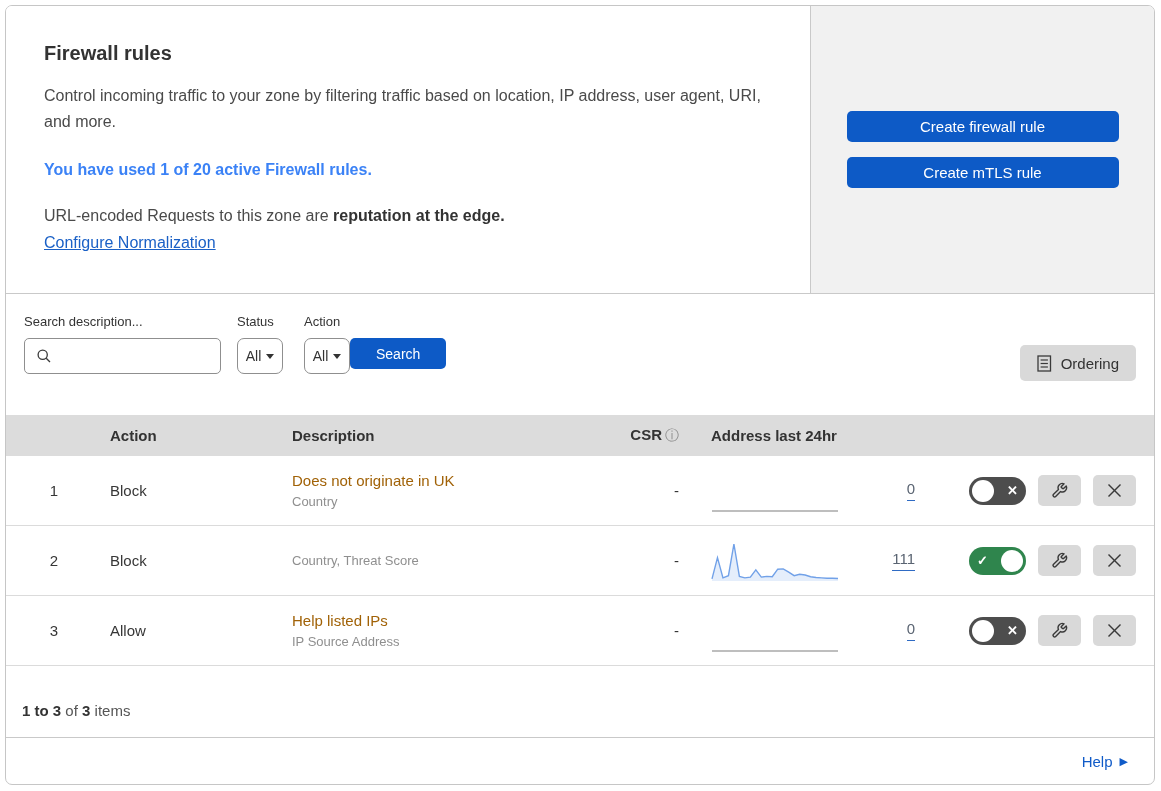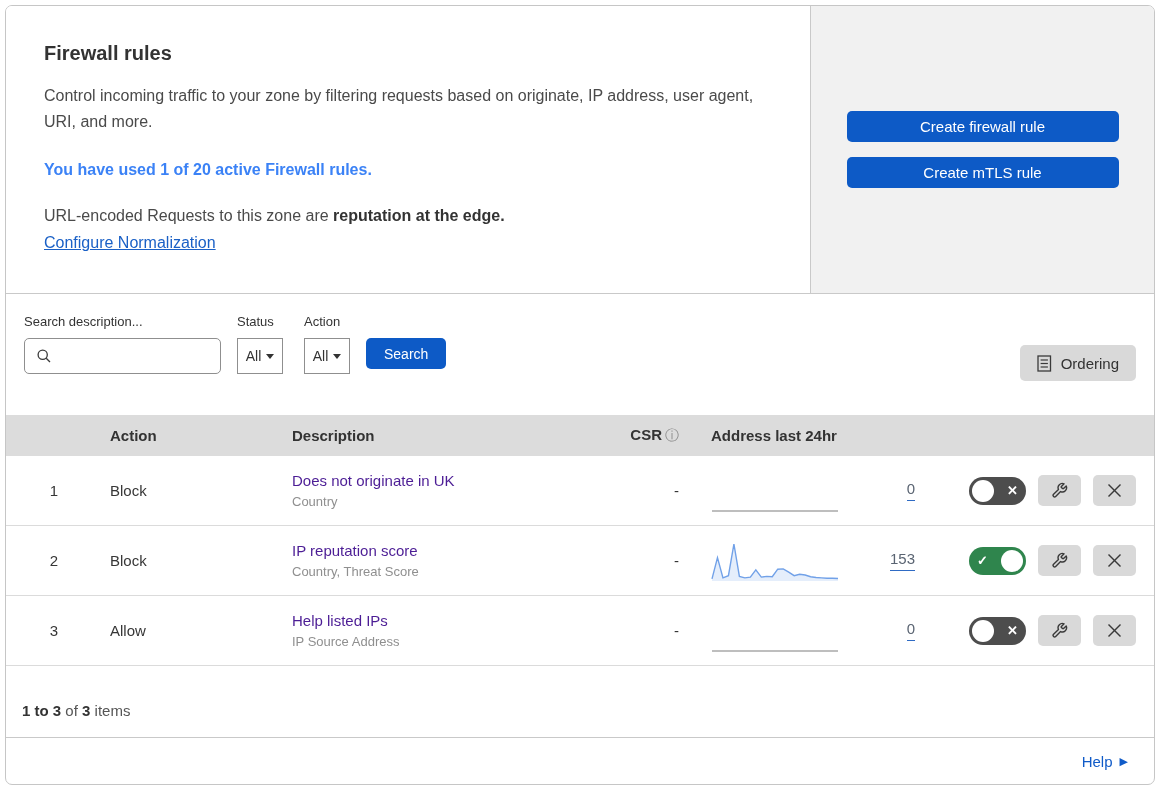--- a/index.html
+++ b/index.html
@@ -37,28 +37,28 @@
   .filter-section { position:relative; height:121px; padding:20px 24px 0 18px; background:#fff; }
   .filter-groups { display:flex; align-items:flex-start; }
   .fgroup { display:flex; flex-direction:column; }
   .fgroup label { font-size:13px; color:#333; margin-bottom:9px; }
   .search-box {
     width:197px; height:36px; border:1px solid #8f8f8f; border-radius:5px;
     display:flex; align-items:center; padding-left:11px; background:#fff;
   }
   .search-box input { border:none; outline:none; flex:1; font-size:14px; background:transparent; }
   .select-box {
-    width:46px; height:36px; border:1px solid #8f8f8f; border-radius:0;
+    width:46px; height:36px; border:1px solid #8f8f8f; border-radius:7px;
     display:flex; align-items:center; justify-content:center; gap:5px;
     font-size:14px; color:#333; background:#fff; cursor:pointer;
   }
   .caret { width:0; height:0; border-left:4px solid transparent; border-right:4px solid transparent; border-top:5px solid #333; }
   .gap16 { width:16px; } .gap21 { width:21px; }
   .btn-search {
-    margin-left:16px; margin-top:24px; height:31px; padding:0 18px;
+    margin-left:0; margin-top:24px; height:31px; padding:0 26px;
     background:#0d5ac6; color:#fff; border:none; border-radius:5px; font-size:14px;
     font-family:"Liberation Sans", sans-serif; cursor:pointer; align-self:flex-start;
   }
   .btn-ordering {
     position:absolute; right:18px; top:51px; height:36px; padding:0 17px;
     background:#d9d9d9; border:none; border-radius:5px;
     display:flex; align-items:center; gap:9px; font-size:15px; color:#333;
     font-family:"Liberation Sans", sans-serif; cursor:pointer;
   }
   
@@ -67,21 +67,21 @@
     grid-template-columns:96px 190px 325px 74px 250px 1fr;
     align-items:center;
   }
   .thead { height:41px; background:#dcdcdc; font-size:15px; font-weight:700; color:#333; }
   .col-num { text-align:center; }
   .col-action { padding-left:8px; }
   .col-csr { text-align:right; padding-right:12px; }
   .col-csr .info { color:#8a8a8a; font-weight:400; font-size:14px; margin-left:3px; }
   .col-activity { padding-left:20px; }
   .row { height:70px; border-bottom:1px solid #dbdbdb; background:#fff; font-size:15px; }
-  .desc-title { font-size:15px; color:#4c1d95; margin-bottom:5px; }
+  .desc-title { font-size:15px; color:#a16207; margin-bottom:5px; }
   .desc-sub { font-size:13px; color:#8f8f8f; }
   .cell-activity { display:flex; align-items:center; padding-left:20px; padding-right:26px; }
   .spark { width:130px; height:44px; display:flex; align-items:flex-end; }
   .count {
     margin-left:auto; font-size:15px; color:#5a6472;
     padding-bottom:3px; border-bottom:1px solid #2f6bc4; cursor:pointer; text-decoration:none;
   }
   .cell-controls { display:flex; align-items:center; justify-content:flex-end; gap:12px; padding-right:18px; }
   .toggle {
     width:57px; height:28px; border-radius:14px; display:flex; align-items:center;
@@ -103,21 +103,21 @@
   .help-link .tri { font-size:11px; }
 </style>
 </head>
 <body>
 
 <div class="card">
 
   <div class="top-section">
     <div class="intro">
       <h1>Firewall rules</h1>
-      <p class="desc">Control incoming traffic to your zone by filtering requests based on originate, IP address, user agent, URI, and more.</p>
+      <p class="desc">Control incoming traffic to your zone by filtering traffic based on location, IP address, user agent, URI, and more.</p>
       <p class="usage">You have used 1 of 20 active Firewall rules.</p>
       <p class="norm"><span>URL-encoded Requests to this zone are </span><b>reputation at the edge.</b></p>
       <a class="cfg-link">Configure Normalization</a>
     </div>
     <div class="cta-panel">
       <button class="btn-primary">Create firewall rule</button>
       <button class="btn-primary">Create mTLS rule</button>
     </div>
   </div>
 
@@ -211,32 +211,31 @@
             </svg>
         </span>
       </button>
     </div>
   </div>
 
   <div class="grid-row row">
     <div class="col-num">2</div>
     <div class="col-action">Block</div>
     <div>
-      <div class="desc-title">IP reputation score</div>
       <div class="desc-sub">Country, Threat Score</div>
     </div>
     <div class="col-csr">-</div>
     <div class="cell-activity">
       <span class="spark">
           <svg width="128" height="44">
             <polygon points="1,42 1,39.92 6.478260869565217,18.68 11.956521739130434,38.84 17.434782608695652,36.68 22.913043478260867,5 28.391304347826086,37.4 33.869565217391305,38.84 39.34782608695652,38.12 44.826086956521735,30.919999999999998 50.30434782608696,38.12 55.78260869565217,37.4 61.26086956521739,37.76 66.73913043478261,30.200000000000003 72.21739130434781,29.84 77.69565217391305,33.08 83.17391304347827,36.68 88.65217391304347,35.24 94.13043478260869,35.96 99.60869565217392,37.76 105.08695652173913,38.48 110.56521739130434,38.84 116.04347826086956,39.2 121.52173913043478,39.2 127,39.56 127,42" fill="rgba(113,161,232,0.18)"></polygon>
             <polyline points="1,39.92 6.478260869565217,18.68 11.956521739130434,38.84 17.434782608695652,36.68 22.913043478260867,5 28.391304347826086,37.4 33.869565217391305,38.84 39.34782608695652,38.12 44.826086956521735,30.919999999999998 50.30434782608696,38.12 55.78260869565217,37.4 61.26086956521739,37.76 66.73913043478261,30.200000000000003 72.21739130434781,29.84 77.69565217391305,33.08 83.17391304347827,36.68 88.65217391304347,35.24 94.13043478260869,35.96 99.60869565217392,37.76 105.08695652173913,38.48 110.56521739130434,38.84 116.04347826086956,39.2 121.52173913043478,39.2 127,39.56" fill="none" stroke="#71a1e8" stroke-width="1.4"></polyline>
           </svg>
         </span>
-      <a class="count">153</a>
+      <a class="count">111</a>
     </div>
     <div class="cell-controls">
       <div class="toggle on">
           <span class="sym">✓</span>
           <span class="knob"></span>
         </div>
       <button class="icon-btn">
         <span style="display:flex;">
           <svg width="17" height="17" viewBox="0 0 24 24" fill="none" stroke="#3a3a3a" stroke-width="2" stroke-linecap="round" stroke-linejoin="round">
               <path d="M14.7 6.3a1 1 0 0 0 0 1.4l1.6 1.6a1 1 0 0 0 1.4 0l3.77-3.77a6 6 0 0 1-7.94 7.94l-6.91 6.91a2.12 2.12 0 0 1-3-3l6.91-6.91a6 6 0 0 1 7.94-7.94l-3.76 3.76z"></path>

